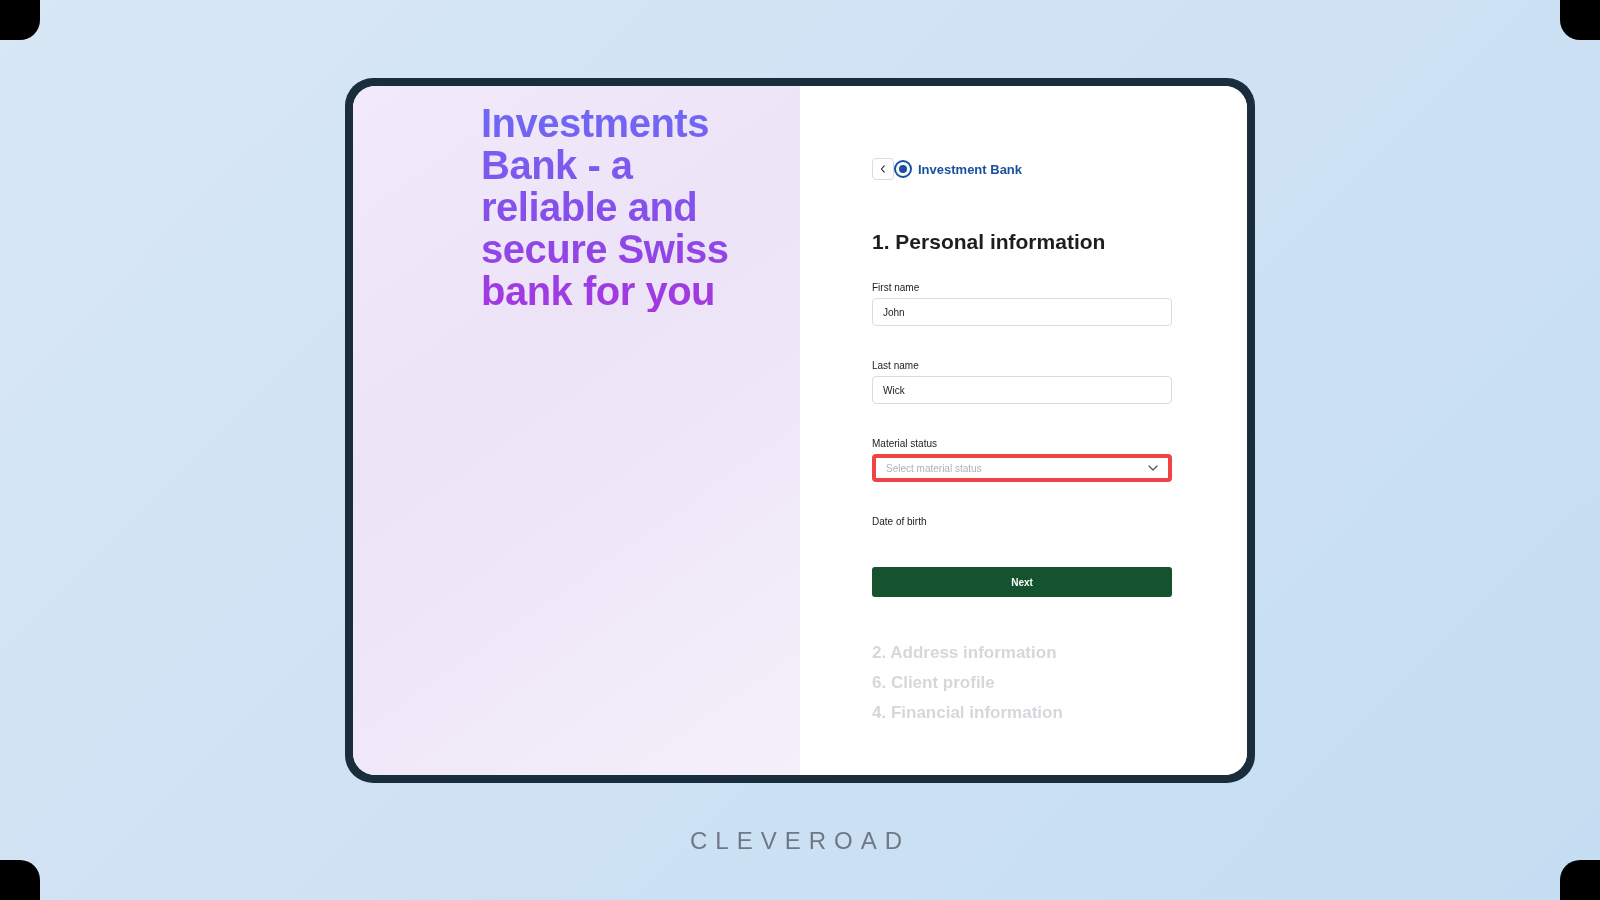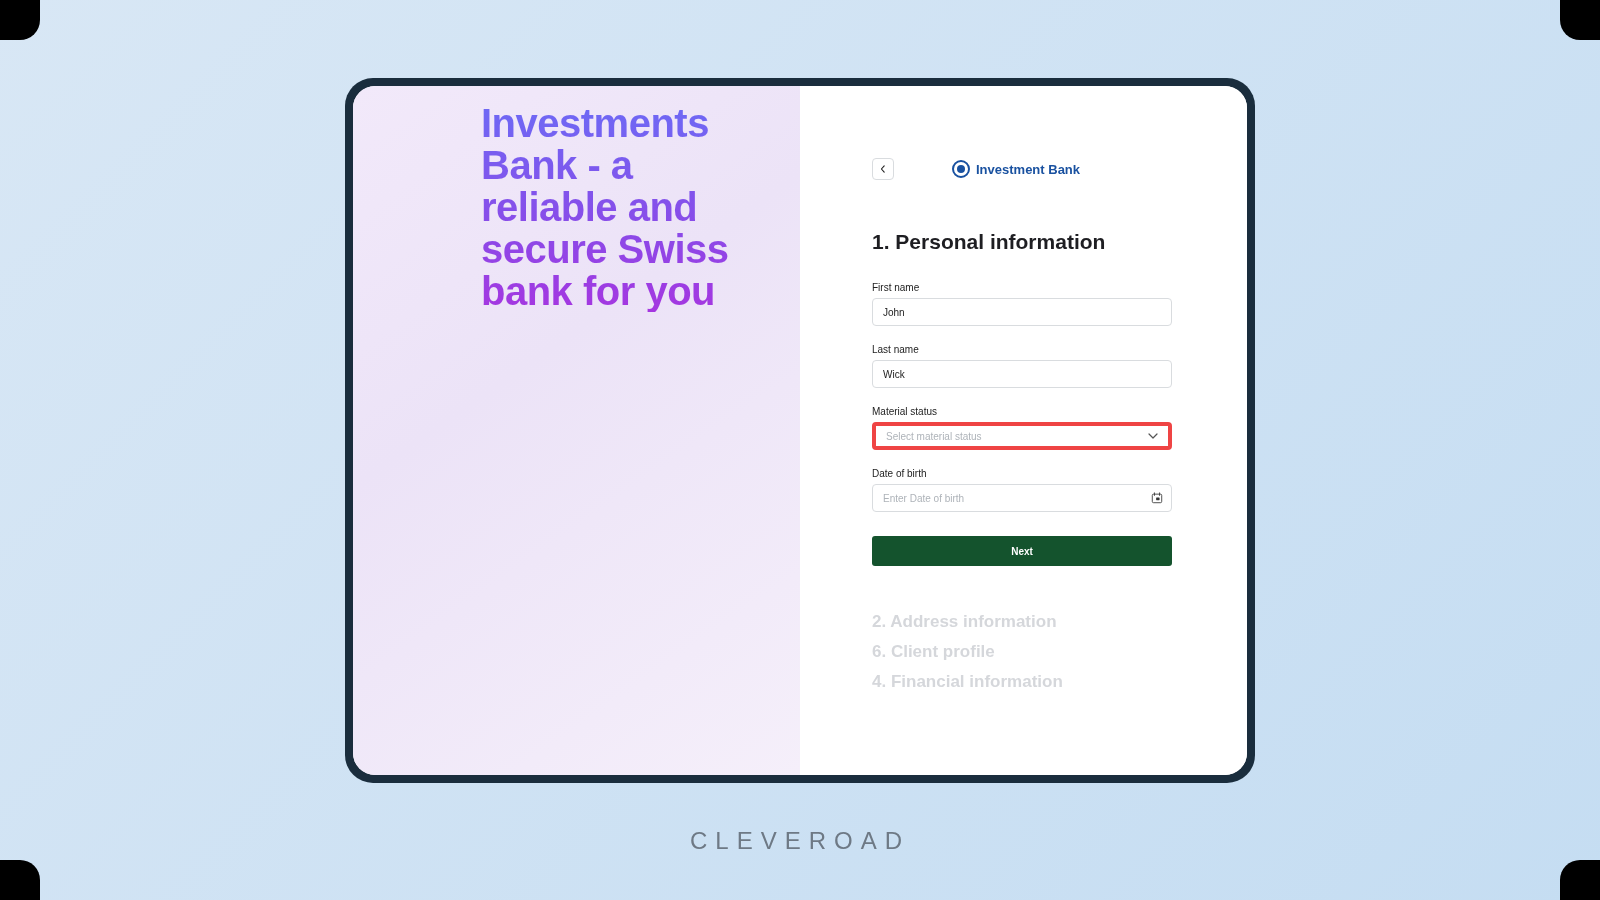--- a/index.html
+++ b/index.html
@@ -66,21 +66,20 @@
     
     .right-panel {
       width: 50%;
       background: #fff;
       padding: 72px 75px 40px 72px;
     }
     
     .header-row {
       display: flex;
       align-items: center;
-      gap: 58px;
       margin-bottom: 50px;
     }
     .back-button {
       width: 22px;
       height: 22px;
       border: 1px solid #d9dcdf;
       border-radius: 4px;
       display: flex;
       align-items: center;
       justify-content: center;
@@ -118,21 +117,21 @@
     }
     
     .step-title {
       font-size: 21px;
       font-weight: 700;
       color: #1e1e22;
       margin-bottom: 28px;
     }
     
     .field {
-      margin-bottom: 18px;
+      margin-bottom: 34px;
     }
     .field-label {
       display: block;
       font-size: 10px;
       color: #222;
       margin-bottom: 5px;
       font-weight: 400;
     }
     .field-input {
       width: 100%;
@@ -257,28 +256,20 @@
         <div class="field-select">
           <span>Select material status</span>
           <svg viewBox="0 0 10 6" fill="none">
             <path d="M1 1l4 4 4-4" stroke="#555" stroke-width="1.2" stroke-linecap="round" stroke-linejoin="round"></path>
           </svg>
         </div>
       </div>
       
       <div class="field">
         <label class="field-label">Date of birth</label>
-        <div class="field-date">
-          <span>Enter Date of birth</span>
-          <svg viewBox="0 0 14 14" fill="none">
-            <rect x="1.5" y="2.5" width="11" height="10" rx="1.5" stroke="#333" stroke-width="1"></rect>
-            <path d="M4 1v3M10 1v3" stroke="#333" stroke-width="1" stroke-linecap="round"></path>
-            <rect x="6" y="6.5" width="4" height="3" rx="0.5" fill="#333"></rect>
-          </svg>
-        </div>
       </div>
       
       <button class="next-button">Next</button>
       
       <div class="upcoming-steps">
         <div class="upcoming-step">2. Address information</div>
         <div class="upcoming-step">6. Client profile</div>
         <div class="upcoming-step">4. Financial information</div>
       </div>
       

